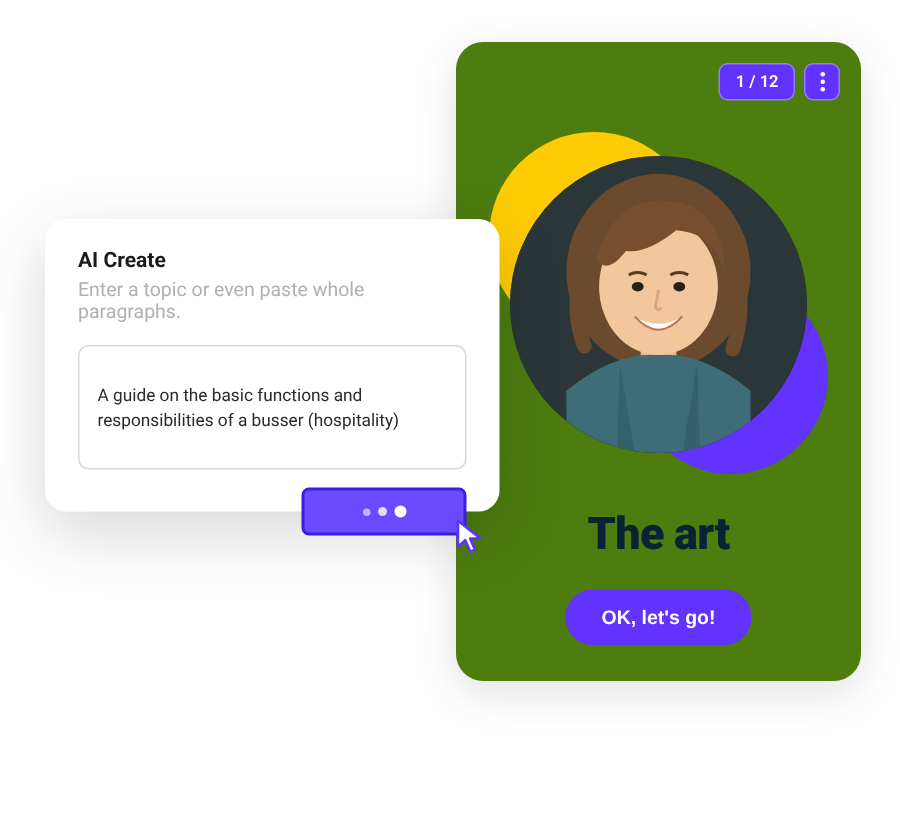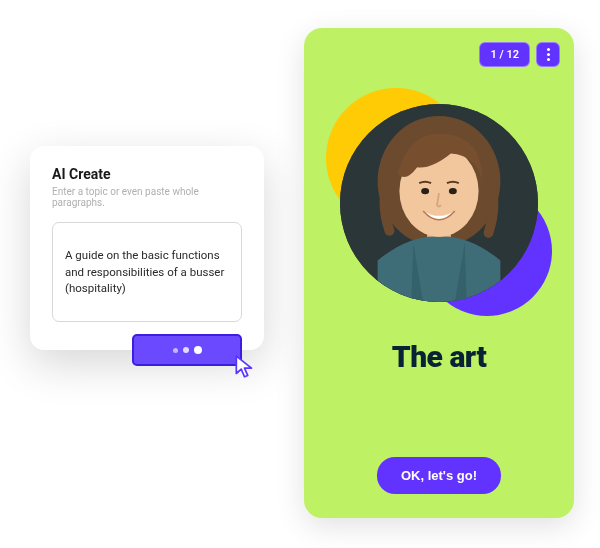--- a/index.html
+++ b/index.html
@@ -10,22 +10,22 @@
     position: relative;
     overflow: hidden;
   }
 
   
   .phone {
     position: absolute;
     right: 26px;
     top: 28px;
     width: 270px;
-    height: 490px;
-    background: #bef264;
+    height: 426px;
+    background: #4d7c0f;
     border-radius: 18px;
     overflow: hidden;
     box-shadow: 0 8px 30px rgba(0,0,0,.12);
   }
   .phone-top {
     position: absolute;
     top: 14px;
     right: 14px;
     display: flex;
     gap: 6px;
@@ -117,33 +117,33 @@
     border-radius: 18px;
     padding: 11px 24px;
     cursor: pointer;
   }
 
   
   .ai-panel {
     position: absolute;
     left: 30px;
     top: 146px;
-    width: 234px;
+    width: 303px;
     background: #fff;
     border-radius: 14px;
     box-shadow: 0 14px 44px rgba(0,0,0,.16);
     padding: 20px 22px 28px 22px;
   }
   .ai-title {
     font-size: 14px;
     font-weight: 700;
     color: #1a1a1a;
   }
   .ai-sub {
-    font-size: 10px;
+    font-size: 13px;
     color: #b0b0b0;
     margin-top: 4px;
   }
   .ai-input {
     margin-top: 14px;
     border: 1px solid #d8d8d8;
     border-radius: 7px;
     padding: 24px 12px;
     font-size: 11.5px;
     color: #2a2a2a;

